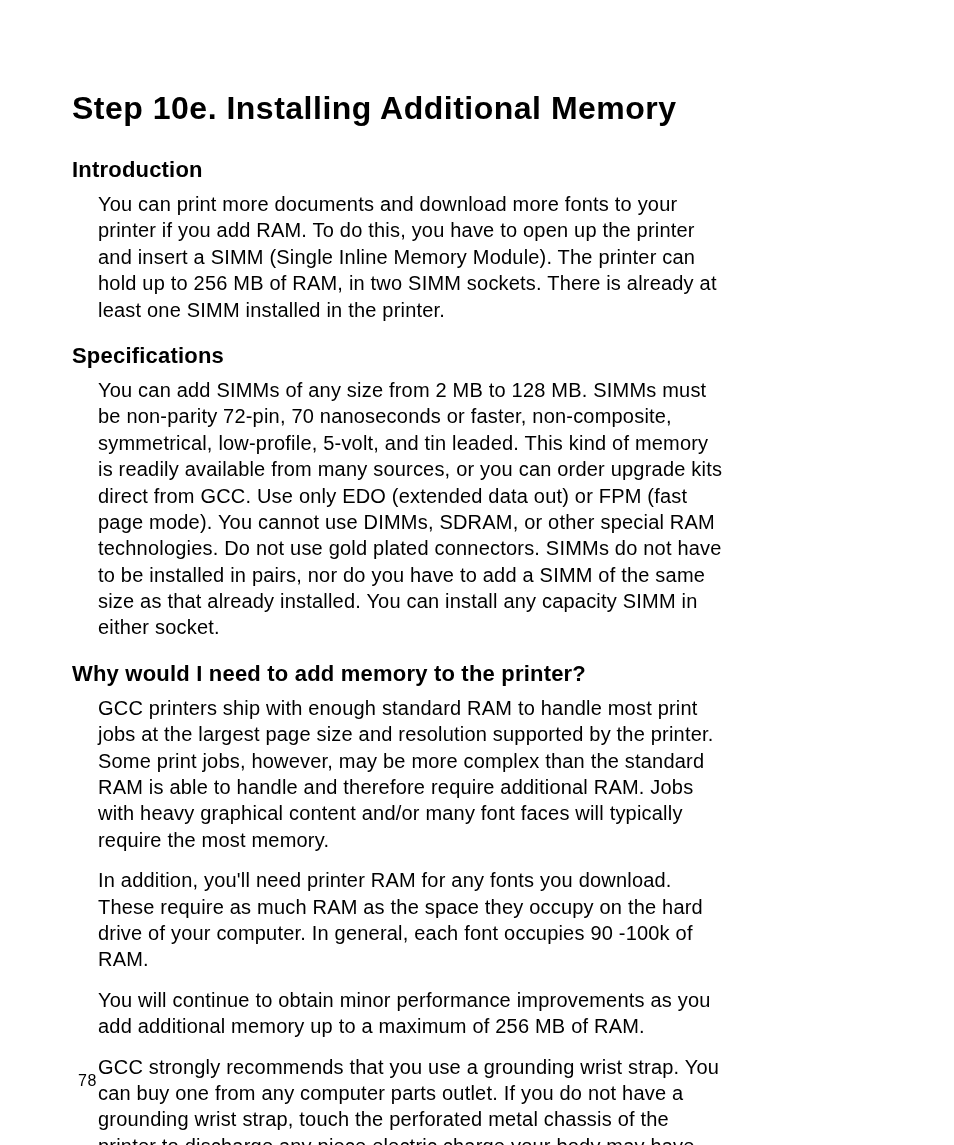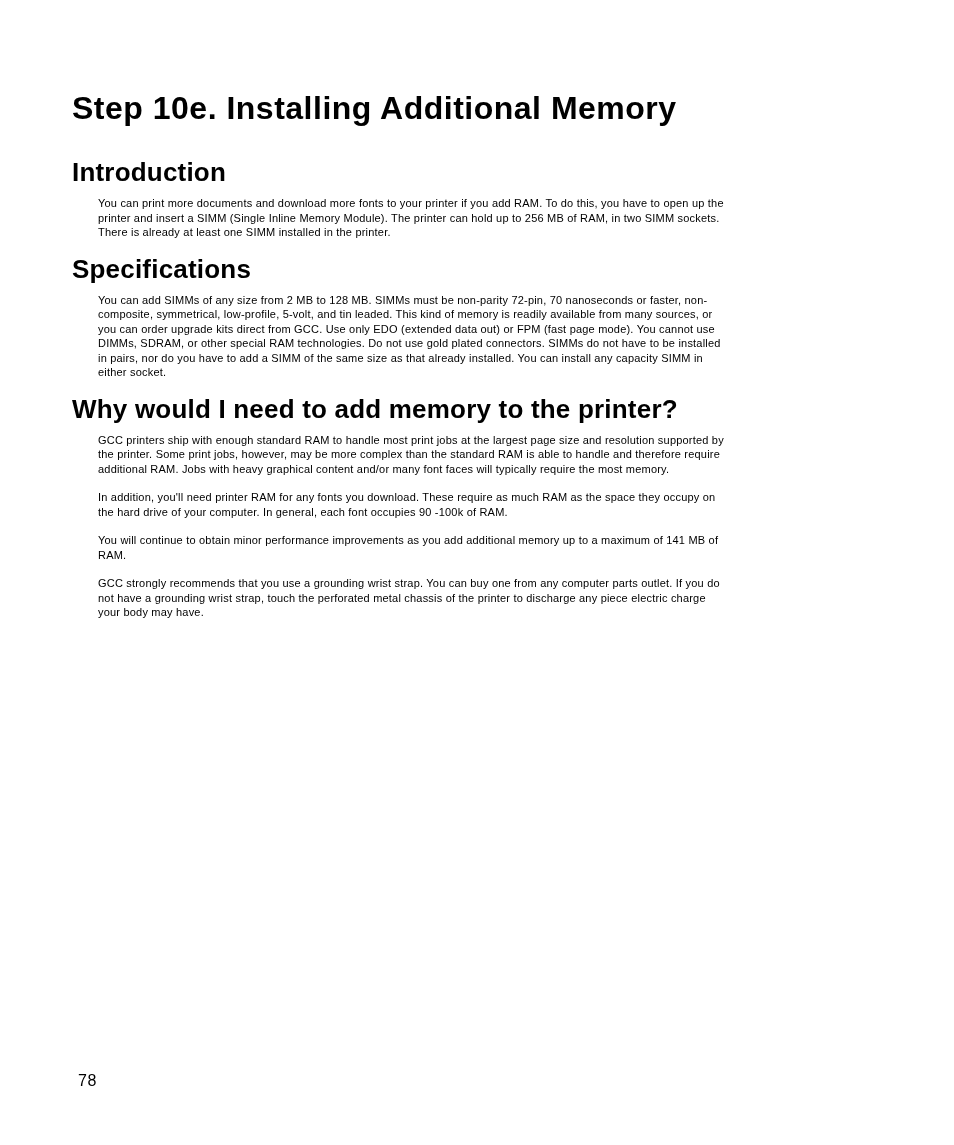--- a/index.html
+++ b/index.html
@@ -19,27 +19,27 @@
     padding: 90px 72px 0 72px;
   }
   h1 {
     font-size: 32px;
     font-weight: 800;
     margin: 0 0 30px 0;
     letter-spacing: 0.5px;
     font-stretch: expanded;
   }
   h2 {
-    font-size: 26px;
+    font-size: 22px;
     font-weight: 700;
-    margin: 14px 0 8px 0;
+    margin: 20px 0 8px 0;
     letter-spacing: 0.2px;
   }
   p {
-    font-size: 11px;
+    font-size: 20px;
     line-height: 1.32;
     margin: 0 0 14px 26px;
     letter-spacing: 0.2px;
     font-weight: 400;
   }
   .page-number {
     position: absolute;
     bottom: 55px;
     left: 78px;
     font-size: 16px;
@@ -56,18 +56,18 @@
 
   <h2>Introduction</h2>
   <p>You can print more documents and download more fonts to your printer if you add RAM. To do this, you have to open up the printer and insert a SIMM (Single Inline Memory Module). The printer can hold up to 256 MB of RAM, in two SIMM sockets. There is already at least one SIMM installed in the printer.</p>
 
   <h2>Specifications</h2>
   <p>You can add SIMMs of any size from 2 MB to 128 MB. SIMMs must be non-parity 72-pin, 70 nanoseconds or faster, non-composite, symmetrical, low-profile, 5-volt, and tin leaded. This kind of memory is readily available from many sources, or you can order upgrade kits direct from GCC. Use only EDO (extended data out) or FPM (fast page mode). You cannot use DIMMs, SDRAM, or other special RAM technologies. Do not use gold plated connectors. SIMMs do not have to be installed in pairs, nor do you have to add a SIMM of the same size as that already installed. You can install any capacity SIMM in either socket.</p>
 
   <h2>Why would I need to add memory to the printer?</h2>
   <p>GCC printers ship with enough standard RAM to handle most print jobs at the largest page size and resolution supported by the printer. Some print jobs, however, may be more complex than the standard RAM is able to handle and therefore require additional RAM. Jobs with heavy graphical content and/or many font faces will typically require the most memory.</p>
   <p>In addition, you'll need printer RAM for any fonts you download. These require as much RAM as the space they occupy on the hard drive of your computer. In general, each font occupies 90 -100k of RAM.</p>
-  <p>You will continue to obtain minor performance improvements as you add additional memory up to a maximum of 141 MB of RAM.</p>
+  <p>You will continue to obtain minor performance improvements as you add additional memory up to a maximum of 256 MB of RAM.</p>
 
   <p>GCC strongly recommends that you use a grounding wrist strap. You can buy one from any computer parts outlet. If you do not have a grounding wrist strap, touch the perforated metal chassis of the printer to discharge any piece electric charge your body may have.</p>
 
   <div class="page-number">78</div>
 </div>
 
 </body></html>

